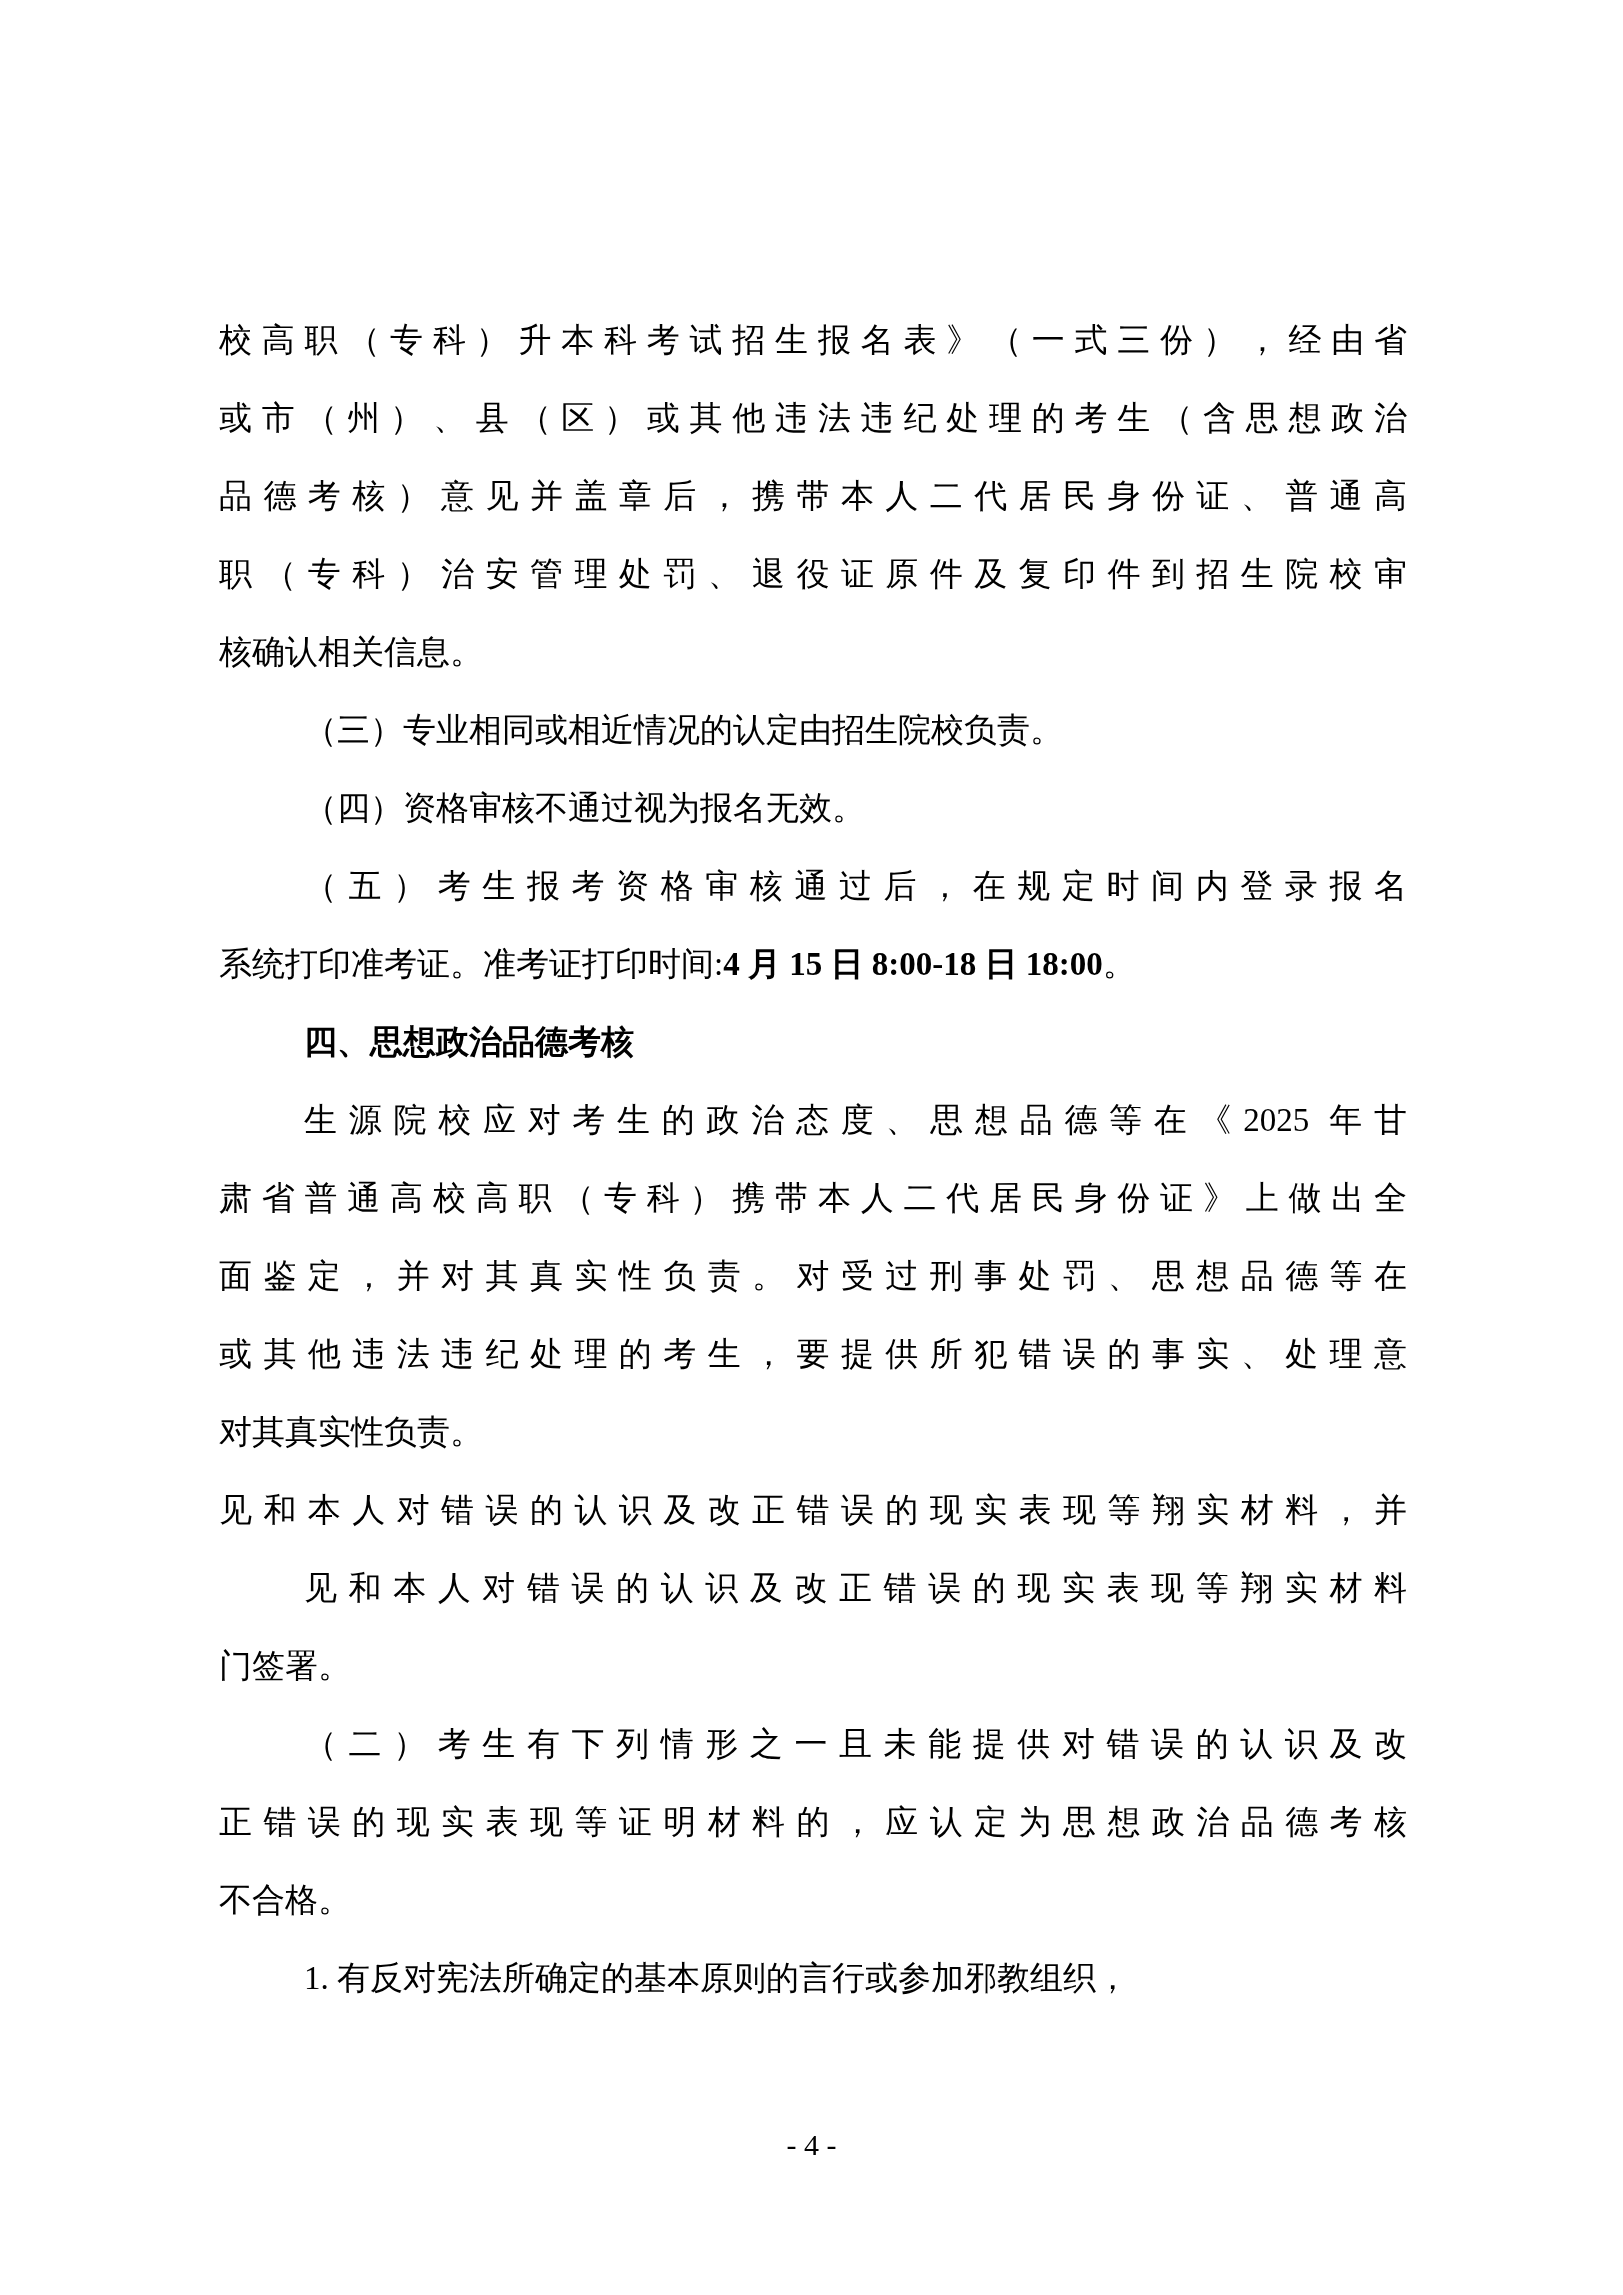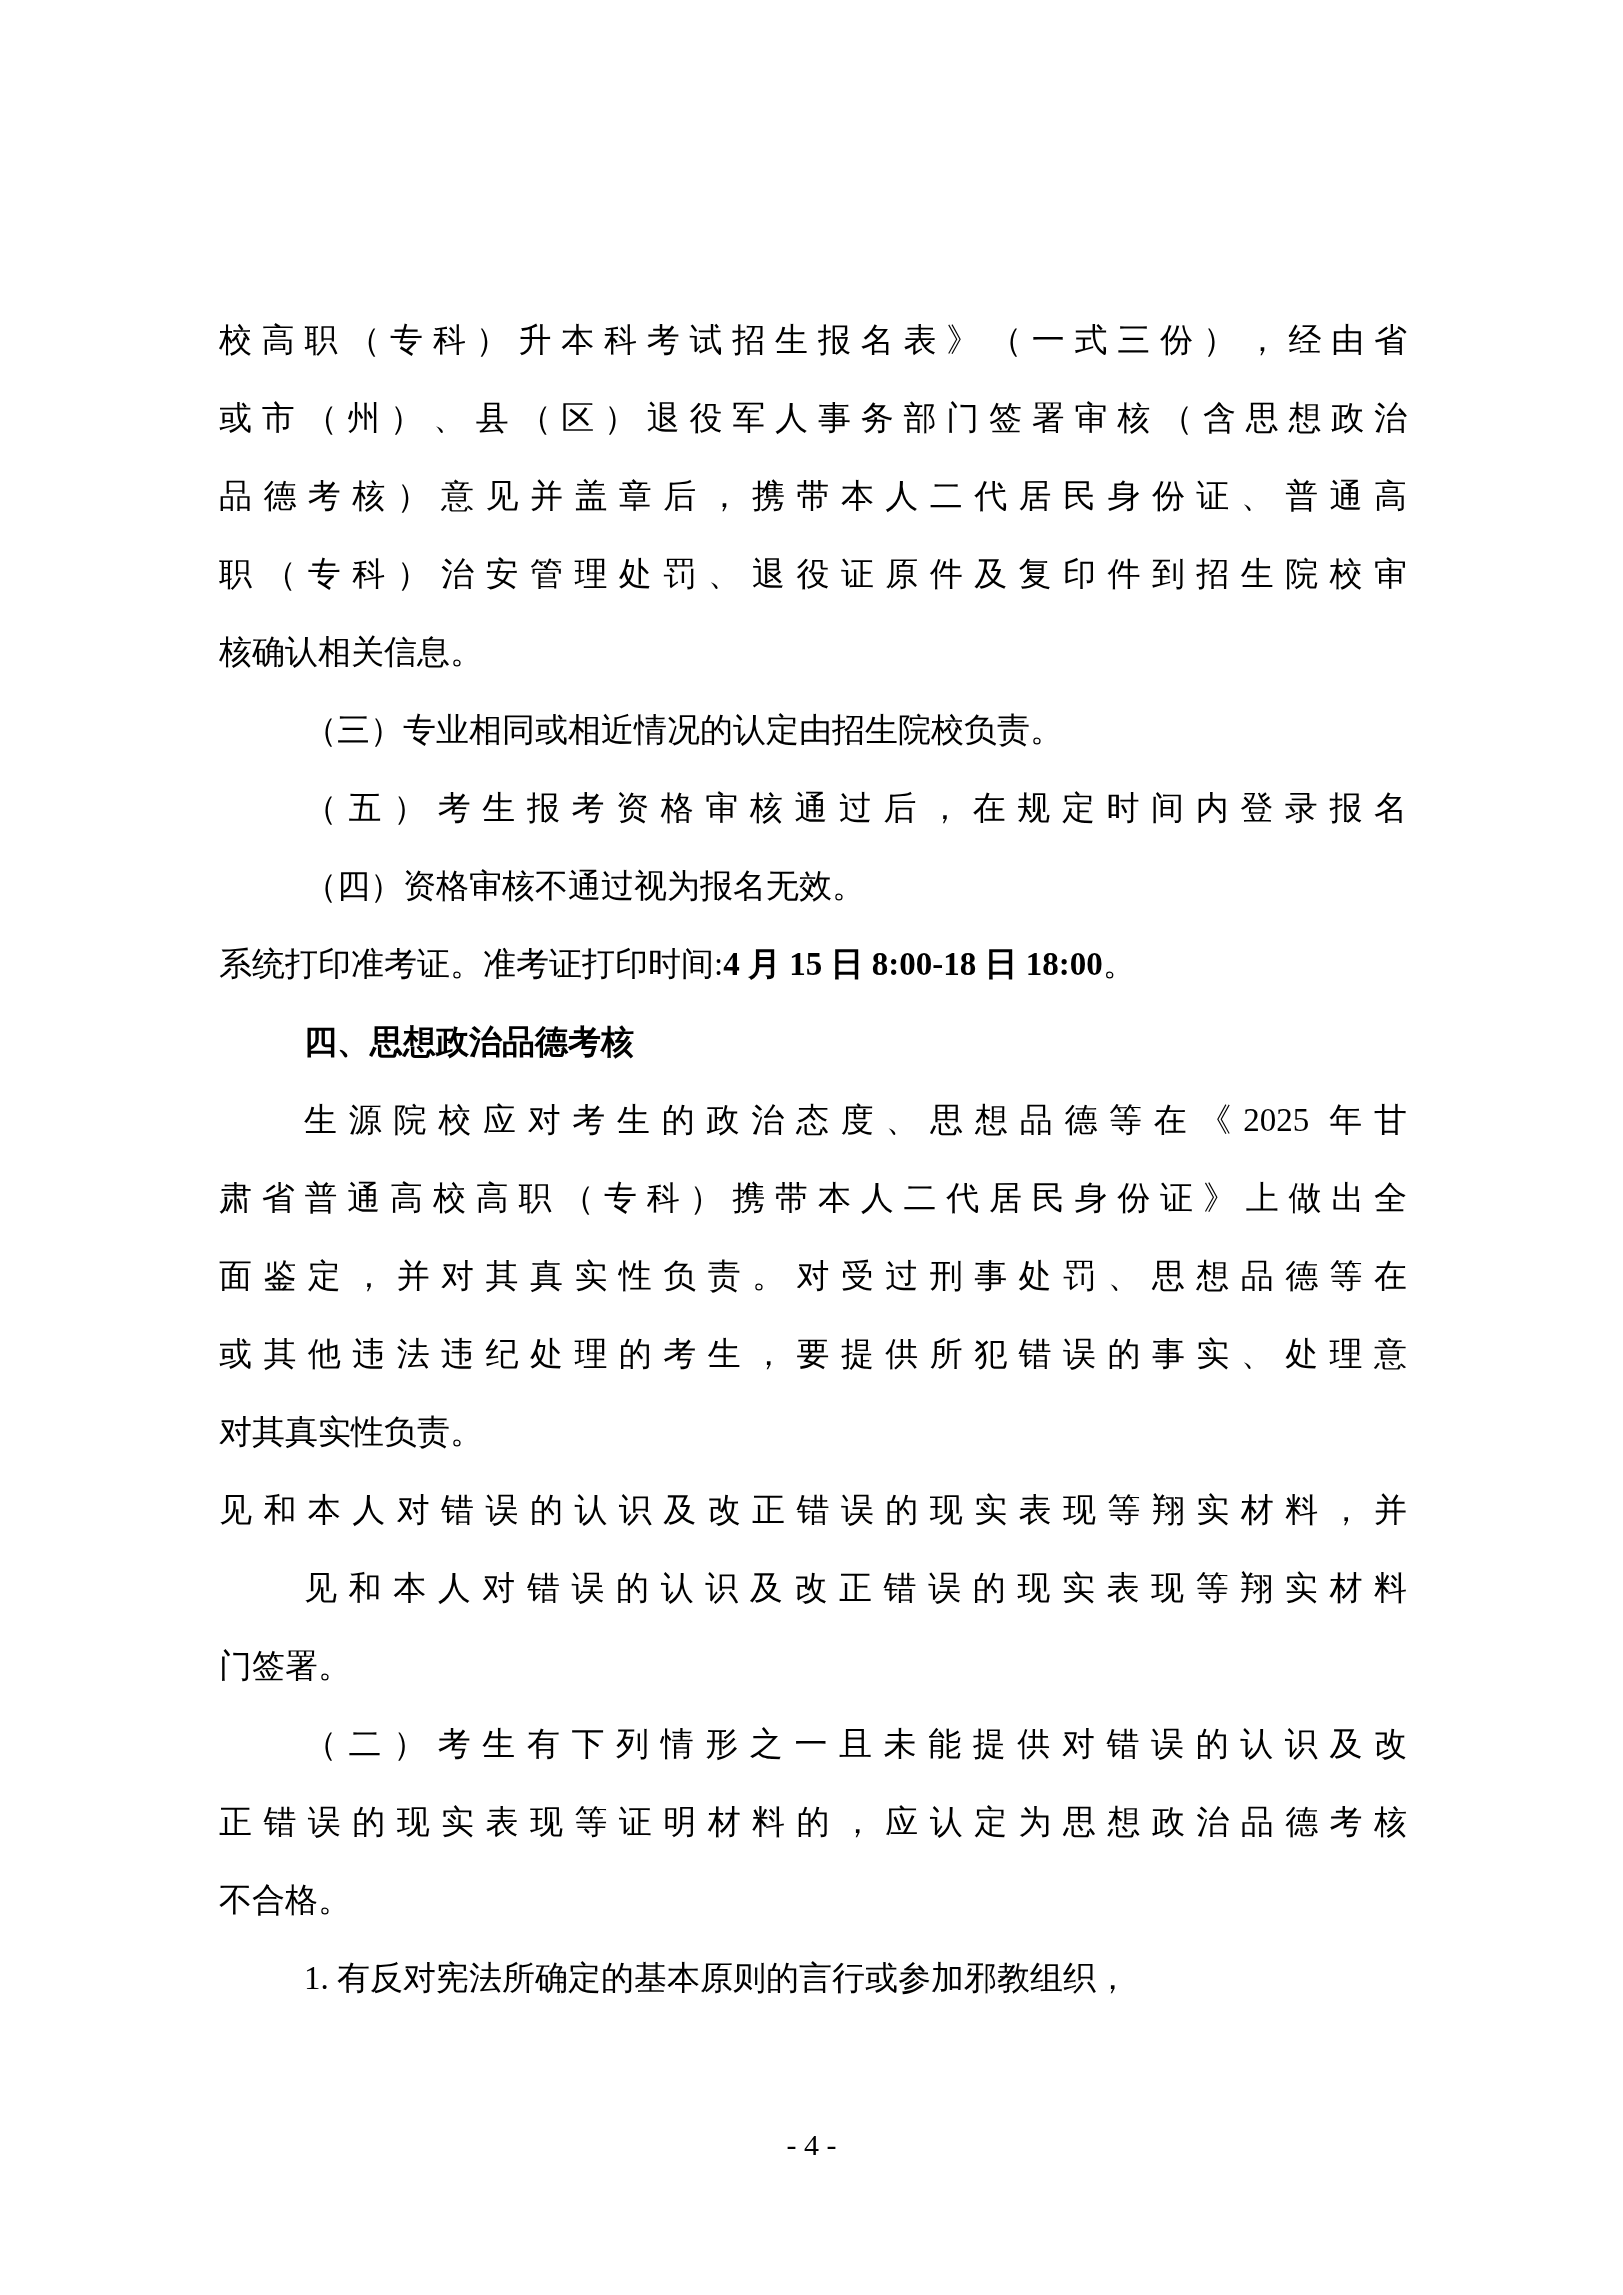--- a/index.html
+++ b/index.html
@@ -53,27 +53,27 @@
     line-height: 41px;
     font-family: "Liberation Serif", serif;
   }
 </style>
 </head>
 <body>
 
 <div class="page">
   <main class="textblock">
     <div class="line j">校高职（专科）升本科考试招生报名表》（一式三份），经由省</div>
-    <div class="line j">或市（州）、县（区）退役军人事务部门签署审核（含思想政治</div>
+    <div class="line j">或市（州）、县（区）或其他违法违纪处理的考生（含思想政治</div>
     <div class="line j">品德考核）意见并盖章后，携带本人二代居民身份证、普通高</div>
     <div class="line j">职（专科）治安管理处罚、退役证原件及复印件到招生院校审</div>
     <div class="line">核确认相关信息。</div>
     <div class="line ind">（三）专业相同或相近情况的认定由招生院校负责。</div>
+    <div class="line ind">（四）资格审核不通过视为报名无效。</div>
     <div class="line ind j">（五）考生报考资格审核通过后，在规定时间内登录报名</div>
-    <div class="line ind">（四）资格审核不通过视为报名无效。</div>
     <div class="line"><span>系统打印准考证。准考证打印时间:</span><span class="b">4 月 15 日 8:00-18 日 18:00</span><span>。</span></div>
     <div class="line ind heading">四、思想政治品德考核</div>
     <div class="line ind j">生源院校应对考生的政治态度、思想品德等在《2025 年甘</div>
     <div class="line j">肃省普通高校高职（专科）携带本人二代居民身份证》上做出全</div>
     <div class="line j">面鉴定，并对其真实性负责。对受过刑事处罚、思想品德等在</div>
     <div class="line j">或其他违法违纪处理的考生，要提供所犯错误的事实、处理意</div>
     <div class="line">对其真实性负责。</div>
     <div class="line j">见和本人对错误的认识及改正错误的现实表现等翔实材料，并</div>
     <div class="line ind j">见和本人对错误的认识及改正错误的现实表现等翔实材料</div>
     <div class="line">门签署。</div>

